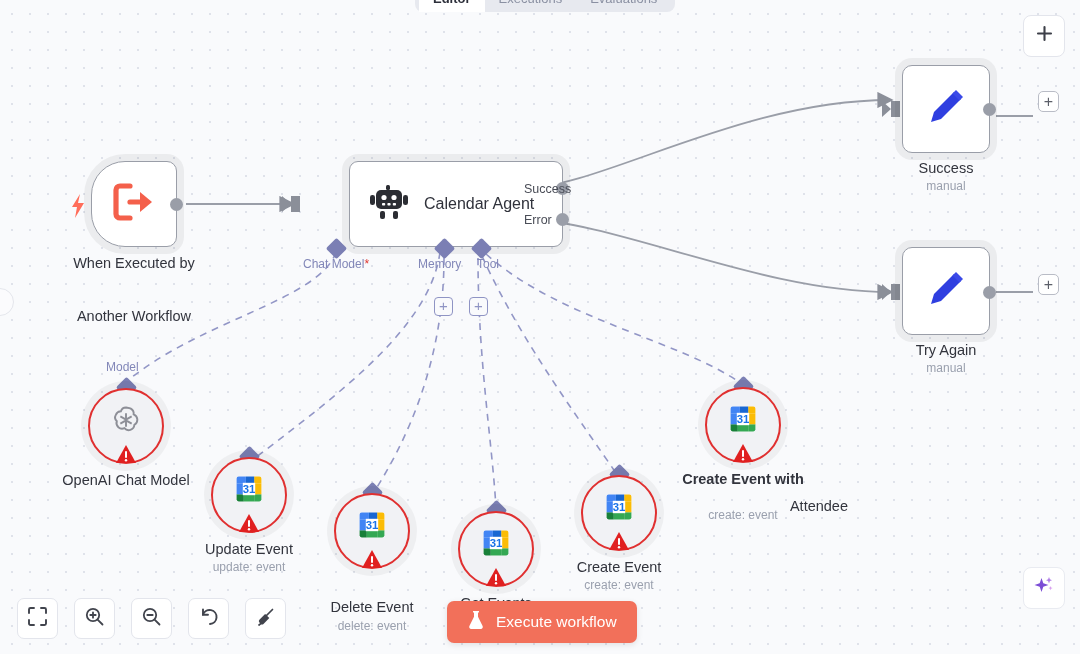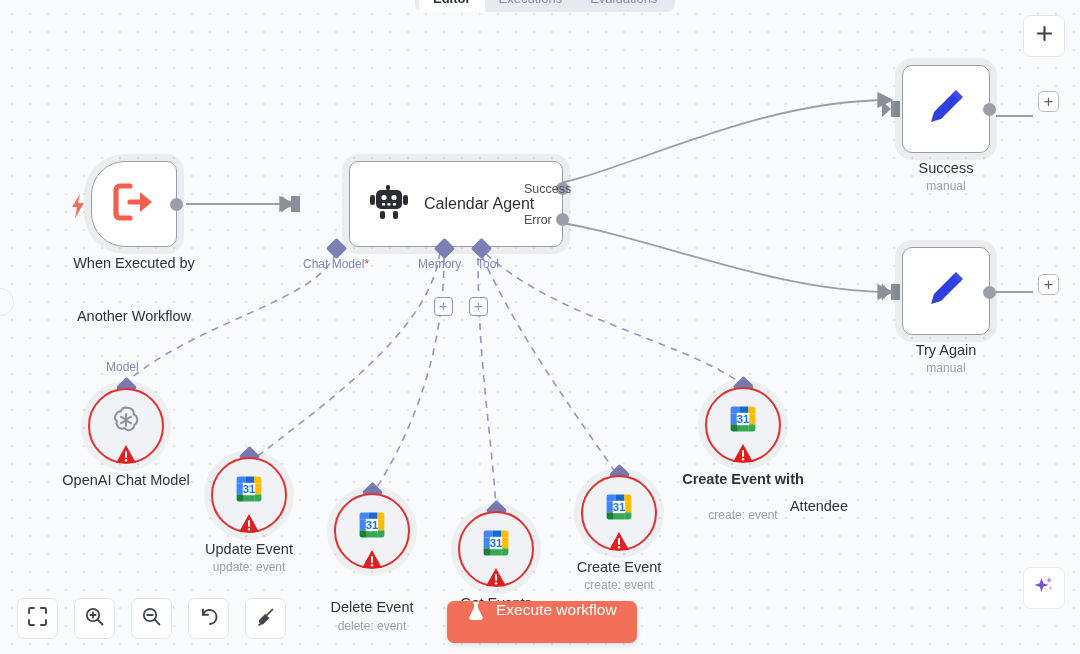--- a/index.html
+++ b/index.html
@@ -112,21 +112,21 @@
   
   #toolbar { position:absolute; left:17px; bottom:15px; display:flex; gap:16px; z-index:30; }
   .tbtn {
     width:41px; height:41px; background:#fff; border:1px solid #e3e5ec;
     border-radius:7px; display:flex; align-items:center; justify-content:center;
     color:#41444d;
   }
   
   #execbtn {
     position:absolute; left:447px; bottom:11px; z-index:35;
-    height:42px; padding:0 20px; display:flex; gap:11px;
+    height:42px; padding:0 20px; display:flex; align-items:center; gap:11px;
     background:#f2705a; color:#fff; border:none; border-radius:7px;
     font-size:15.5px; font-family:inherit; cursor:pointer;
     box-shadow:0 2px 6px rgba(0,0,0,0.10);
   }
   
   #addbtn {
     position:absolute; right:15px; top:15px; width:42px; height:42px;
     background:#fff; border:1px solid #e3e5ec; border-radius:8px;
     display:flex; align-items:center; justify-content:center; z-index:30;
     color:#3c3f48; font-size:22px;

